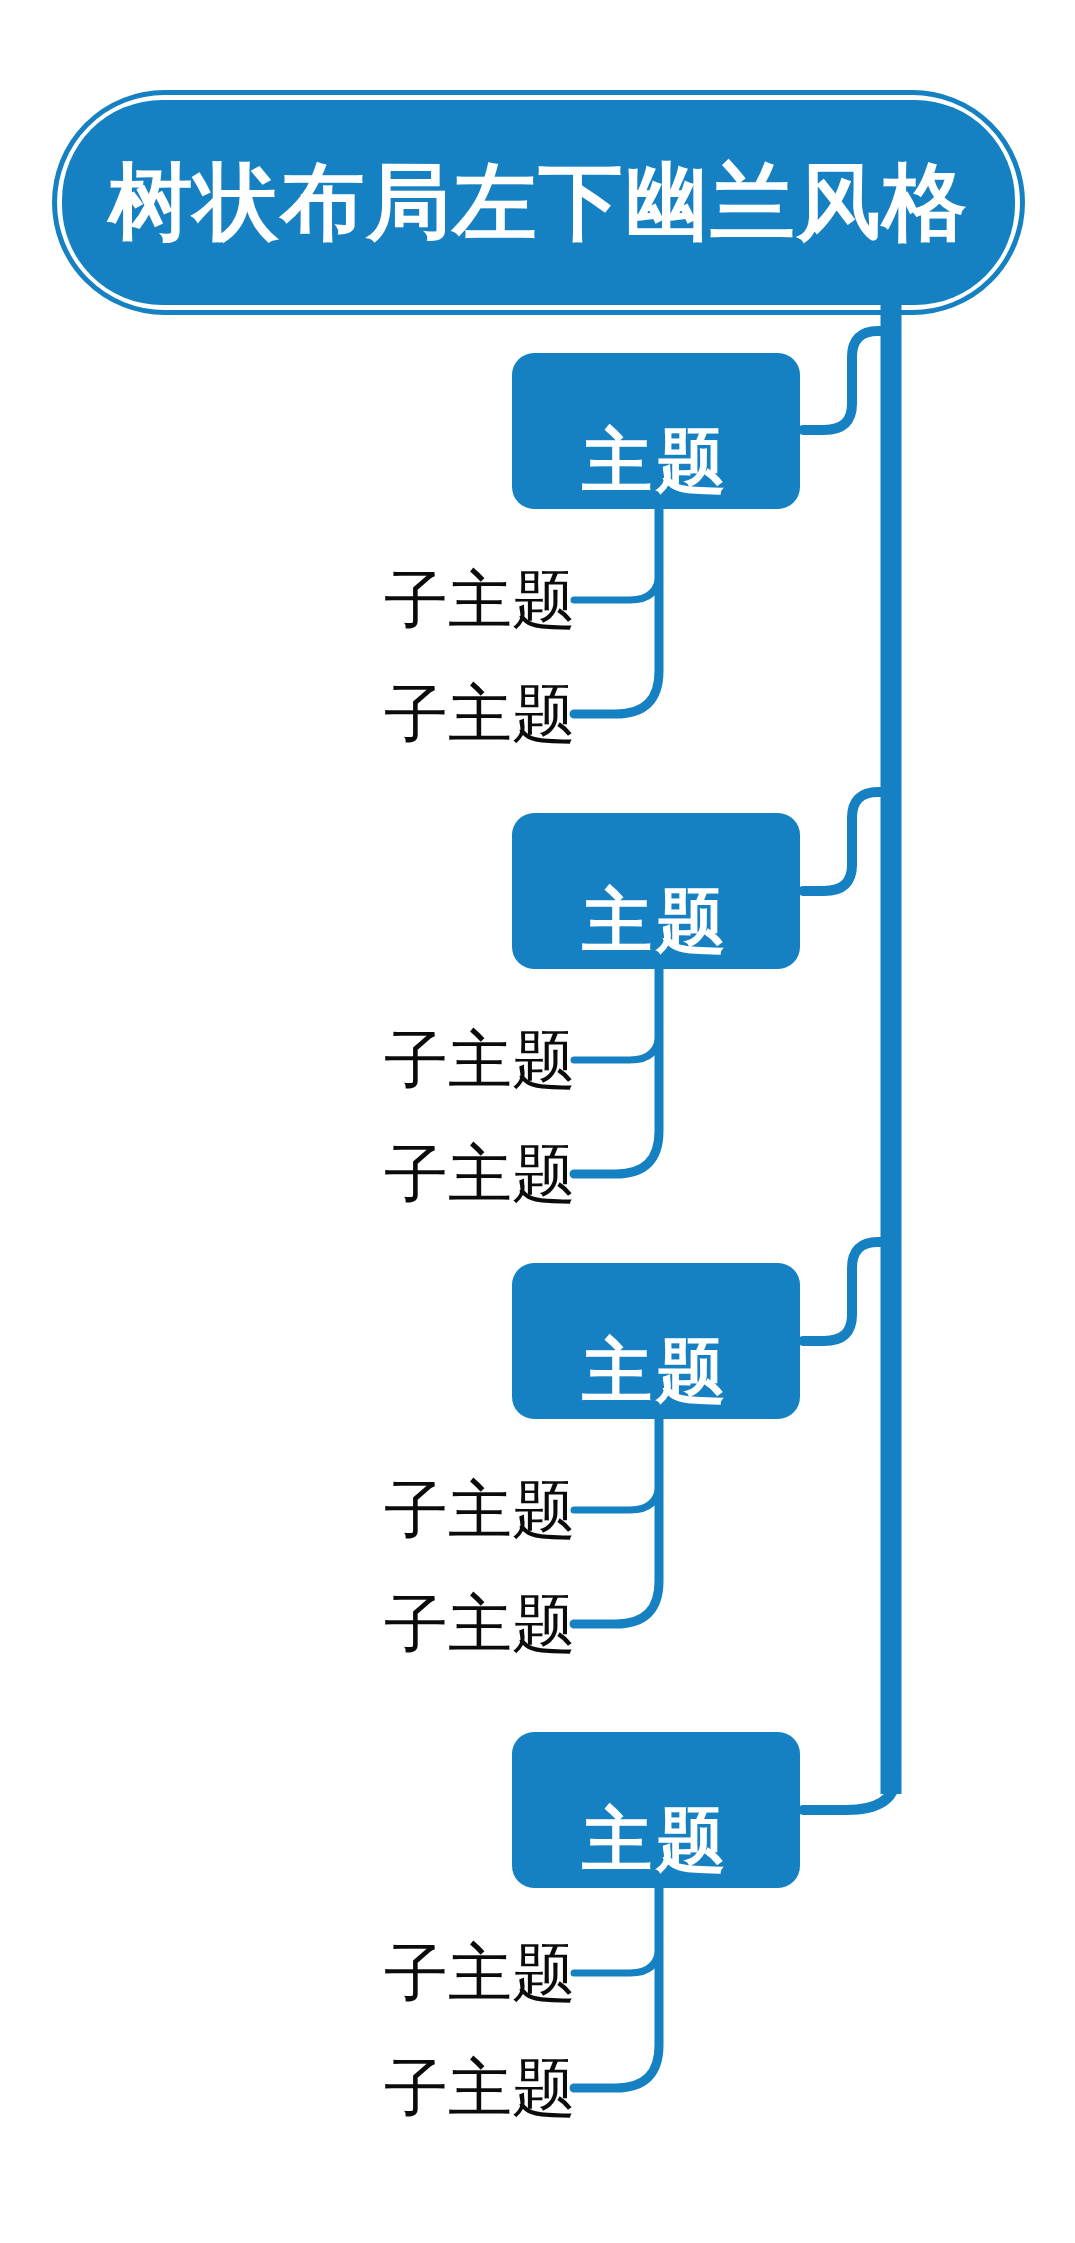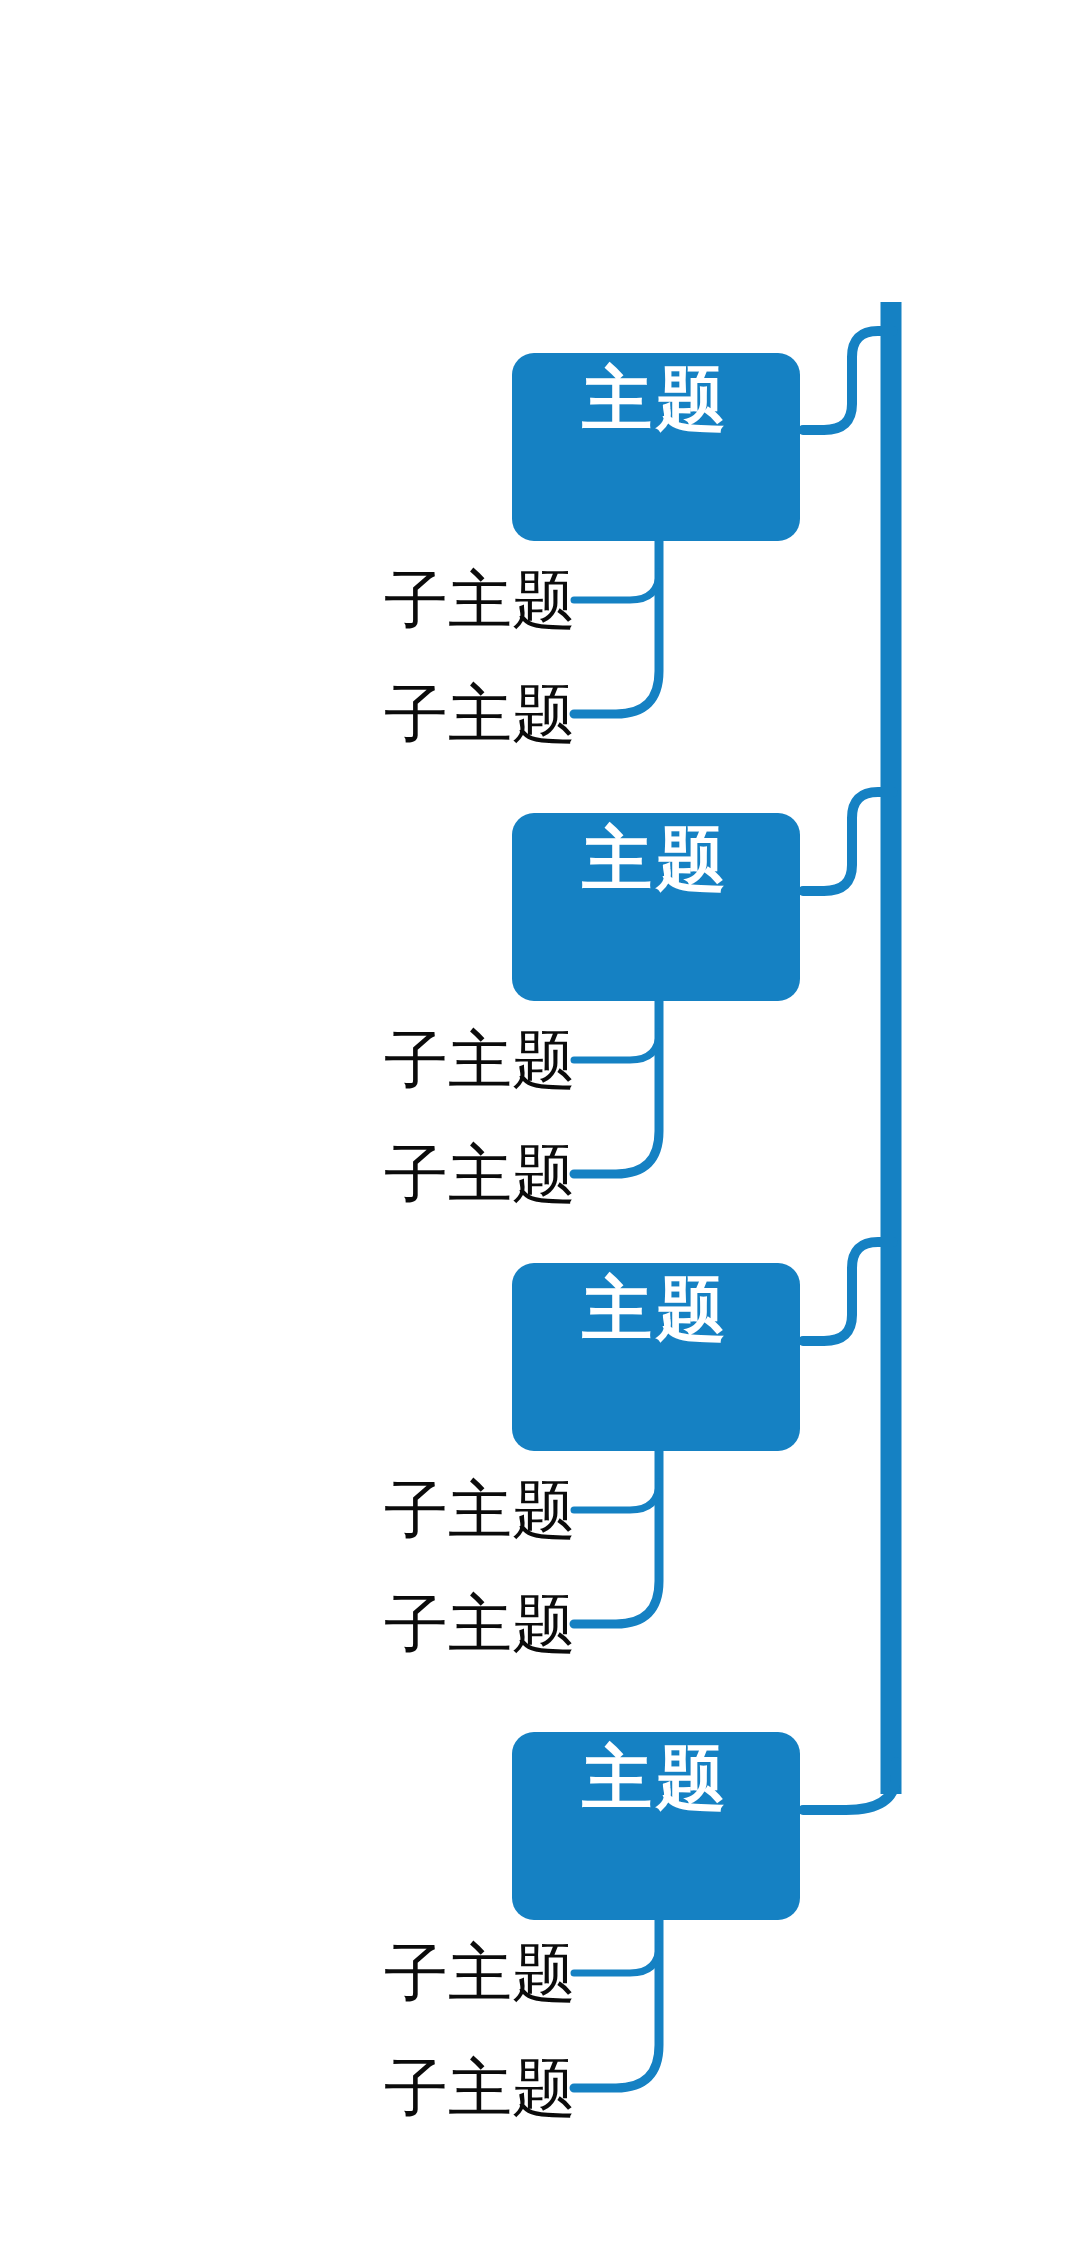--- a/index.html
+++ b/index.html
@@ -47,25 +47,25 @@
   .root-label{
     color:var(--node-text,#fff);
     font-size:84px;
     font-weight:700;
     letter-spacing:2px;
     white-space:nowrap;
   }
   .topic-node{
     position:absolute;
     left:512px;
-    width:288px;height:188px;
+    width:288px;height:156px;
     background:var(--accent,#1581C3);
     border-radius:22px;
     display:flex;
-    align-items:flex-start;
+    align-items:flex-end;
     justify-content:center;
     z-index:3;
   }
   .topic-node.t1{top:353px;}
   .topic-node.t2{top:813px;}
   .topic-node.t3{top:1263px;}
   .topic-node.t4{top:1732px;}
   .topic-label{
     color:var(--node-text,#fff);
     font-size:70px;
@@ -108,20 +108,25 @@
     <path class="w9" d="M659 965 L659 1131 Q659 1174 616 1174 L574 1174"></path>
     <path class="w9" d="M659 1415 L659 1581 Q659 1624 616 1624 L574 1624"></path>
     <path class="w9" d="M659 1884 L659 2045 Q659 2088 616 2088 L574 2088"></path>
 
     <path class="w7" d="M574 600 L630 600 Q659 600 659 572"></path>
     <path class="w7" d="M574 1060 L630 1060 Q659 1060 659 1032"></path>
     <path class="w7" d="M574 1510 L630 1510 Q659 1510 659 1482"></path>
     <path class="w7" d="M574 1973 L630 1973 Q659 1973 659 1945"></path>
   </svg>
 
+  <div class="root-node">
+    <div class="root-fill">
+      <span class="root-label">树状布局左下幽兰风格</span>
+    </div>
+  </div>
 
   <div class="topic-node t1">
     <span class="topic-label">主题</span>
   </div>
   <div class="topic-node t2">
     <span class="topic-label">主题</span>
   </div>
   <div class="topic-node t3">
     <span class="topic-label">主题</span>
   </div>

